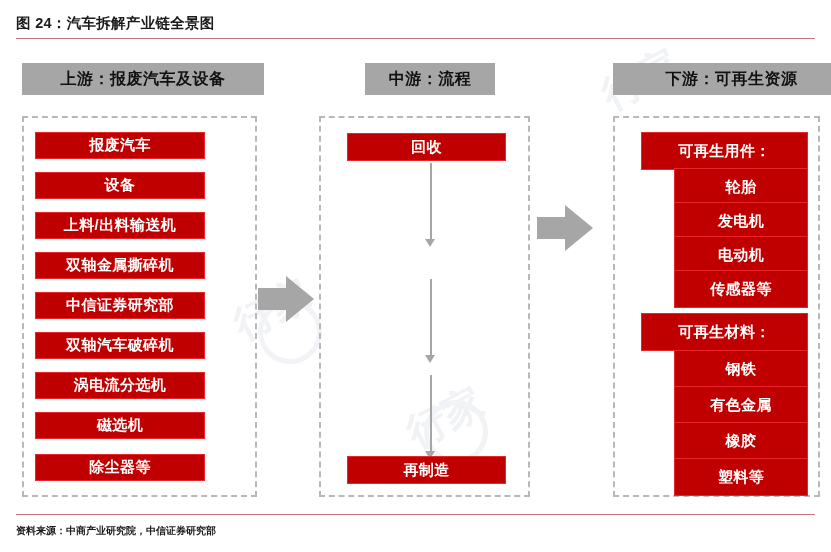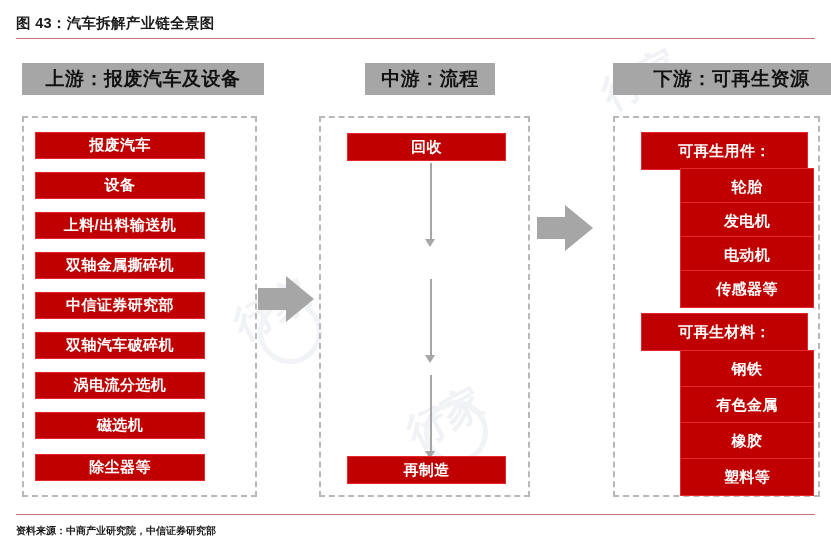--- a/index.html
+++ b/index.html
@@ -75,21 +75,21 @@
     pointer-events: none;
   }
   .wmr-1 { left: 258px; top: 300px; }
   .wmr-2 { left: 424px; top: 400px; }
 
   
   .stage-header {
     position: absolute;
     background: #a6a6a6;
     color: #111111;
-    font-size: 19px;
+    font-size: 16px;
     font-weight: bold;
     height: 32px;
     line-height: 32px;
     text-align: center;
     white-space: nowrap;
     letter-spacing: 0.5px;
   }
   #stage-header-upstream   { left: 22px;  top: 63px; width: 242px; }
   #stage-header-midstream  { left: 365px; top: 63px; width: 130px; }
   #stage-header-downstream { left: 613px; top: 63px; width: 207px; padding-left: 15px; }
@@ -123,21 +123,21 @@
   }
 
   
   .up-box { left: 35px; width: 170px; height: 27px; }
 
   
   .mid-box { left: 26px; width: 159px; height: 28px; }
 
   
   .down-head { left: 26px; width: 167px; height: 38px; }
-  .down-item { left: 65px; width: 134px; height: 38px; }
+  .down-item { left: 59px; width: 134px; height: 38px; }
 
   
   .flow-arrow {
     position: absolute;
     left: 104px;
     width: 11px;
     pointer-events: none;
   }
   .flow-arrow .shaft {
     position: absolute;
@@ -170,21 +170,21 @@
     left: 28px; top: 0;
     width: 0; height: 0;
     border-top: 23px solid transparent;
     border-bottom: 23px solid transparent;
     border-left: 28px solid #a6a6a6;
   }
 </style>
 </head>
 <body>
 
-<div id="figure-title">图 43：汽车拆解产业链全景图</div>
+<div id="figure-title">图 24：汽车拆解产业链全景图</div>
 <div id="title-rule"></div>
 
 <div class="watermark wm-1">行家</div>
 <div class="watermark wm-2">行家</div>
 <div class="watermark wm-3">行家</div>
 <div class="wm-ring wmr-1"></div>
 <div class="wm-ring wmr-2"></div>
 
 <div id="stage-header-upstream" class="stage-header">上游：报废汽车及设备</div>
 <div id="stage-header-midstream" class="stage-header">中游：流程</div>

